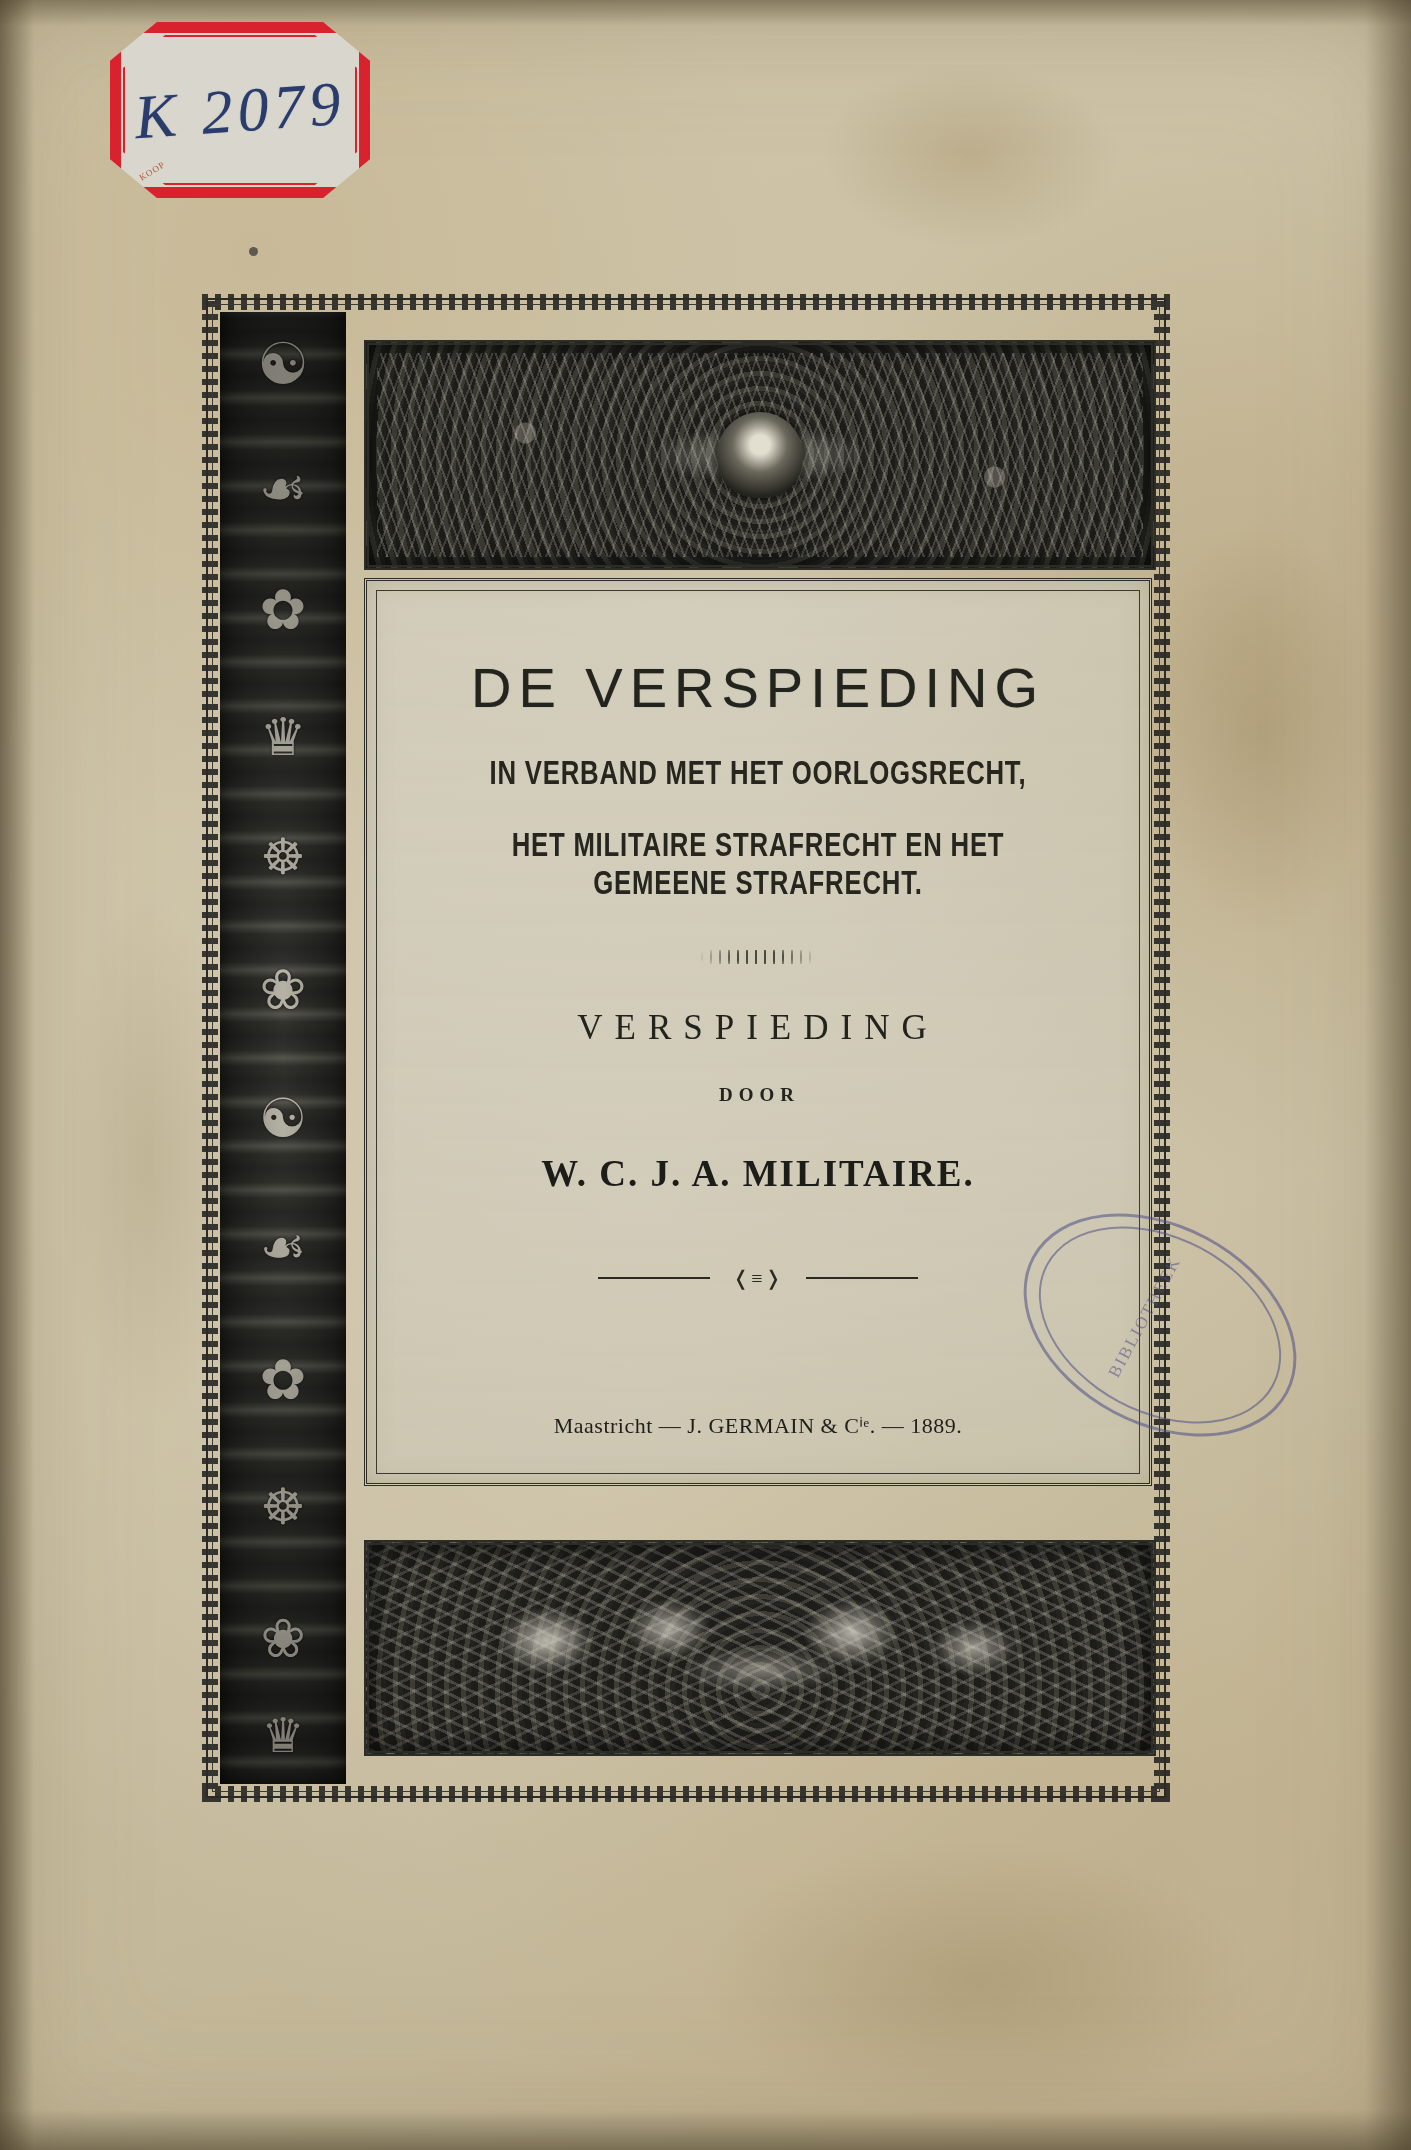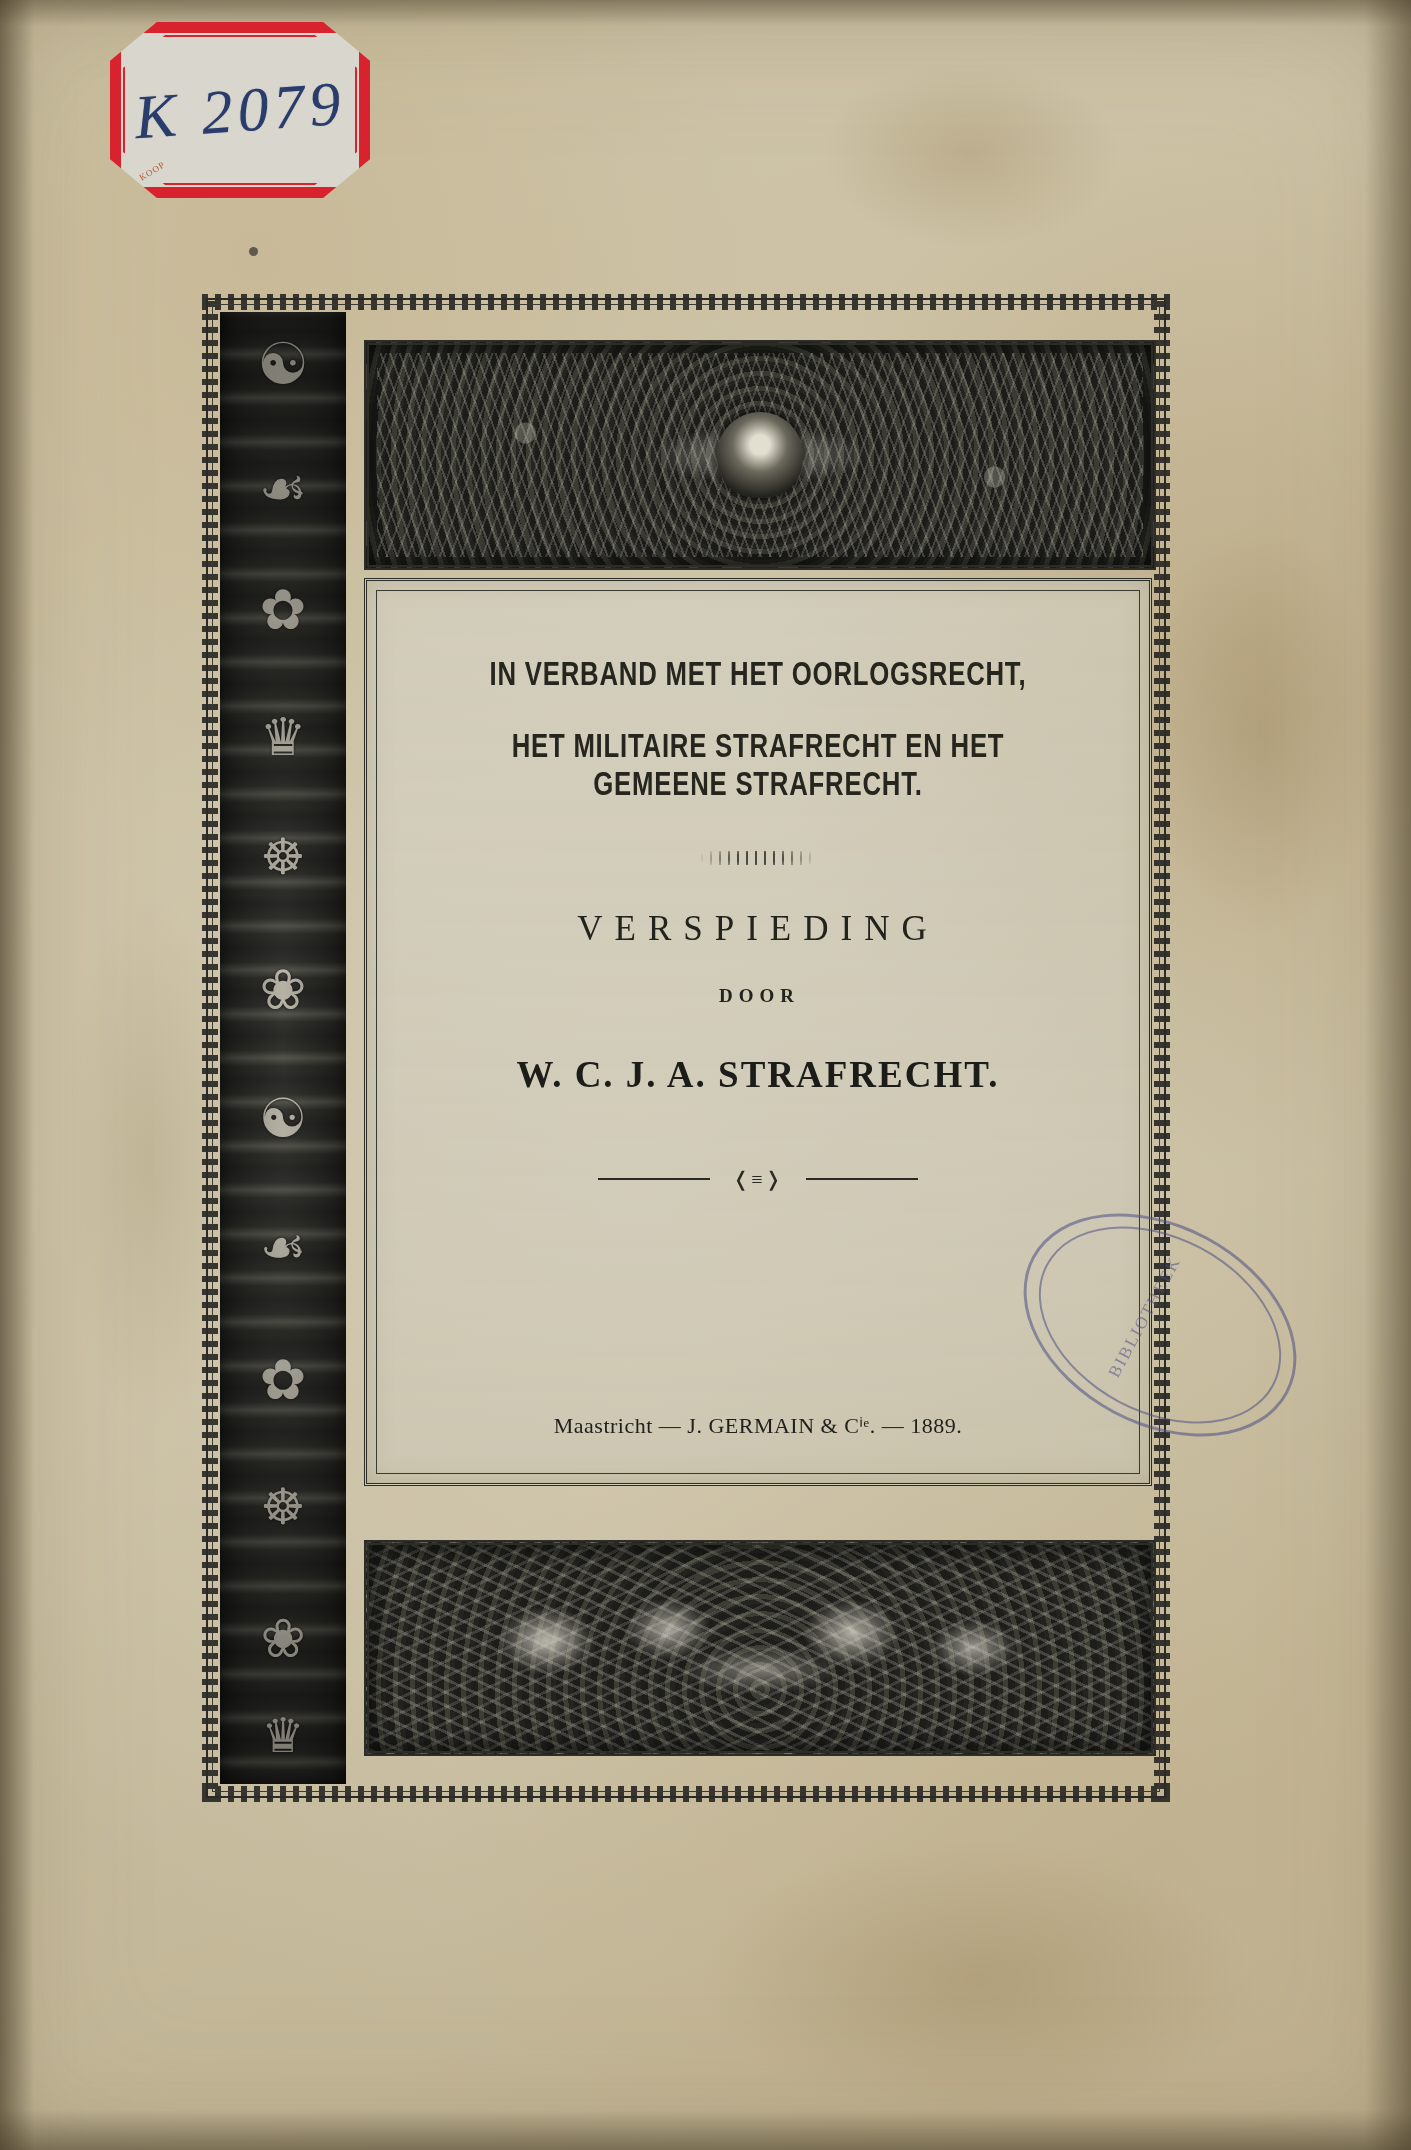--- a/index.html
+++ b/index.html
@@ -461,28 +461,29 @@
 
     <div id="top-ornament">
       <div class="leafy"></div>
       <div class="mask-center"></div>
     </div>
 
     <div id="title-panel">
       <div class="inner-rule"></div>
 
       <div class="tp-content">
+        <h1 class="main-title">DE VERSPIEDING</h1>
         <div class="sub1">IN VERBAND MET HET OORLOGSRECHT,</div>
         <div class="sub2">HET MILITAIRE STRAFRECHT EN HET GEMEENE STRAFRECHT.</div>
 
         <div class="squiggle"></div>
 
         <div class="proefschrift">VERSPIEDING</div>
         <div class="door">DOOR</div>
-        <div class="author">W. C. J. A. STRAFRECHT.</div>
+        <div class="author">W. C. J. A. MILITAIRE.</div>
 
         <div class="tp-divider">
           <div class="line l"></div>
           <div class="knot">❬≡❭</div>
           <div class="line r"></div>
         </div>
       </div>
 
       <div class="imprint">Maastricht — J. GERMAIN &amp; Cⁱᵉ. — 1889.</div>
     </div>

